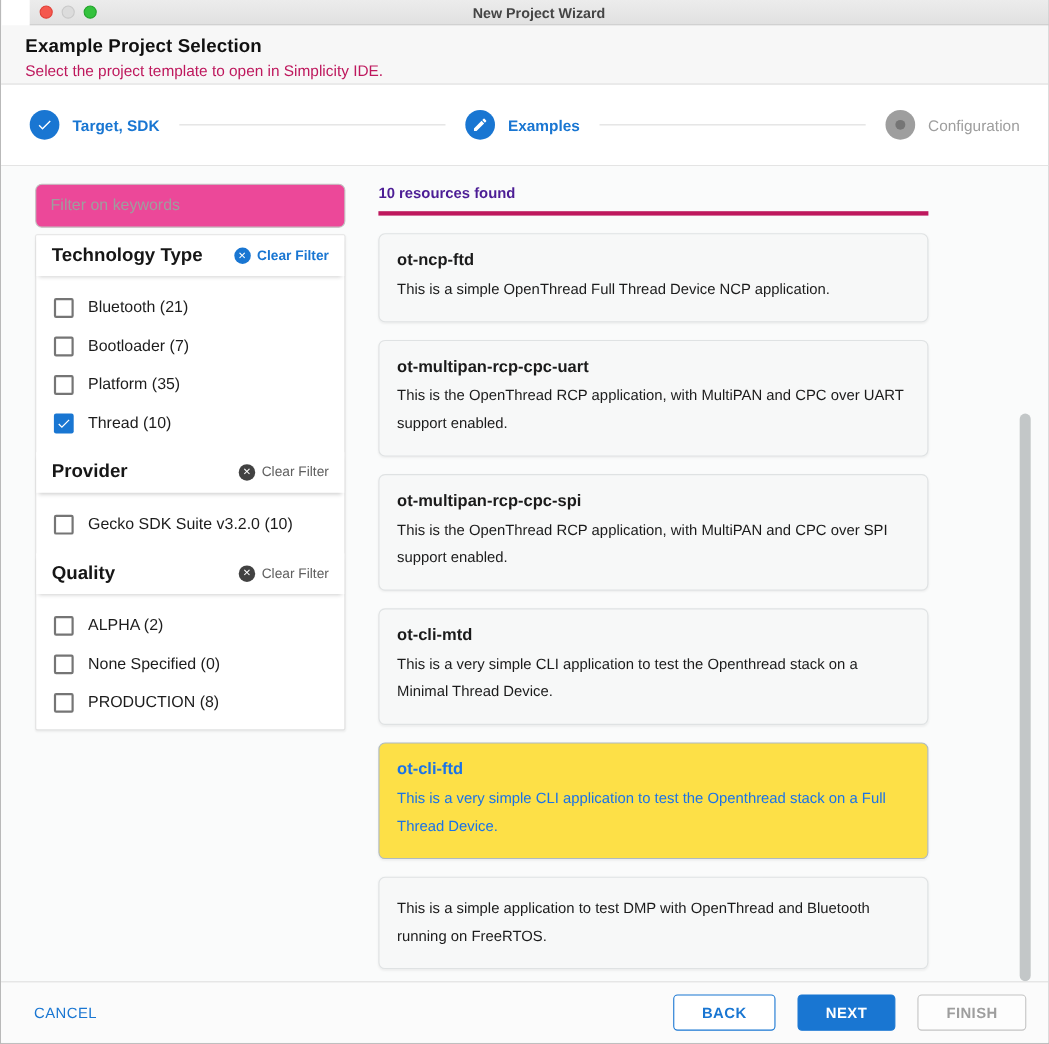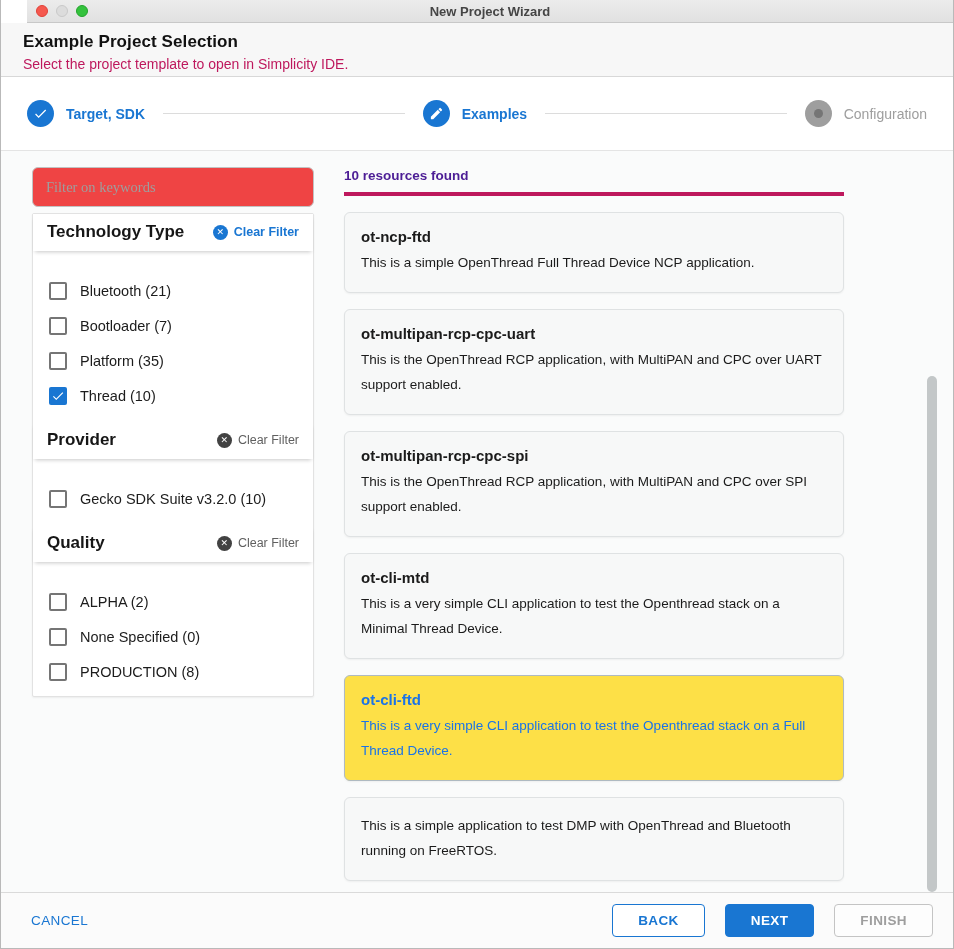--- a/index.html
+++ b/index.html
@@ -77,40 +77,40 @@
     padding: 16px 0 0 31px;
     position: relative;
     overflow: hidden;
   }
 
   
   .filter-col { width: 282px; flex: 0 0 282px; }
   .keyword-input {
     width: 100%; height: 40px;
     border: 1px solid #c2c2c2; border-radius: 6px;
-    background: #ef4444; padding: 4px 13px;
+    background: #ec4899; padding: 4px 13px;
     font-size: 14.5px; color: #212121;
-    font-family: Liberation Serif, serif;
+    font-family: Liberation Sans, sans-serif;
     outline: none;
   }
   .keyword-input::placeholder { color: #9e9e9e; }
   .filter-panel {
     margin-top: 6px;
     background: #fff;
     border: 1px solid #e2e2e2; border-radius: 2px;
     box-shadow: 0 1px 2px rgba(0,0,0,.06);
     padding-bottom: 6px;
   }
   .section-header {
     display: flex; align-items: center; justify-content: space-between;
     padding: 8px 14px 9px 14px;
     position: relative;
     box-shadow: 0 3px 4px -2px rgba(0,0,0,.22);
     background: #fff;
-    margin-bottom: 23px;
+    margin-bottom: 12px;
   }
   .section-header h3 { font-size: 17px; font-weight: bold; color: #161616; }
   .clear-filter { display: flex; align-items: center; gap: 6px; cursor: pointer; }
   .clear-x {
     width: 15px; height: 15px; border-radius: 50%;
     color: #fff; font-size: 9px; font-weight: bold;
     display: flex; align-items: center; justify-content: center;
     line-height: 1;
   }
   .clear-filter.active .clear-x { background: #1976d2; }

